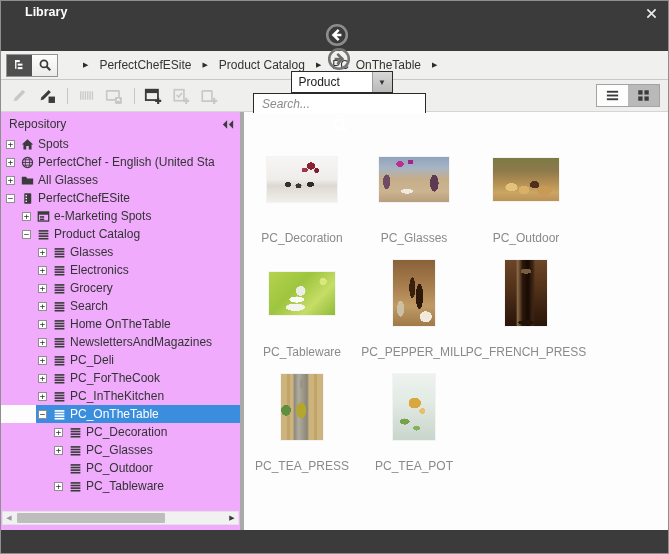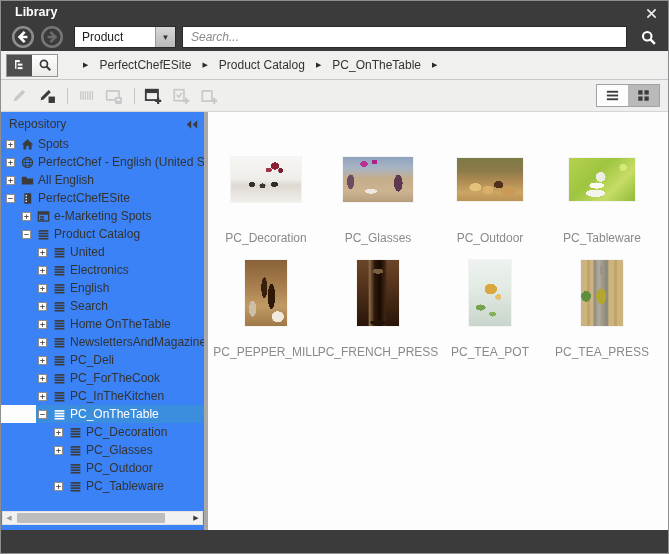--- a/index.html
+++ b/index.html
@@ -1,23 +1,23 @@
 <!DOCTYPE html>
 <html><head>
 <meta charset="utf-8">
 <style>
   * { box-sizing: border-box; margin: 0; padding: 0; }
   body { font-family: "Liberation Sans", "DejaVu Sans", sans-serif; background:#fff; }
   .window { position: relative; width: 669px; height: 554px; border:1px solid #8e8e8e; background:#fdfdfd; overflow:hidden; }
 
   
   .hdr { height: 50px; background:#3b3b3b; position:relative; }
-  .title { position:absolute; left:14px; top:4px; color:#fff; font-size:12.5px; font-weight:bold; }
+  .title { position:absolute; left:24px; top:4px; color:#fff; font-size:12.5px; font-weight:bold; }
   .close-btn { position:absolute; right:9px; top:5px; width:16px; height:14px; cursor:pointer; display:flex; align-items:center; justify-content:center; }
-  .navrow { position:absolute; left:0; right:0; top:22px; height:28px; display:flex; align-items:center; padding:0 6px 0 10px; }
+  .navrow { position:absolute; left:0; right:0; top:22px; height:28px; display:flex; align-items:center; padding:0 6px 0 10px;flex-direction:column; }
   .navbtn { width:24px; height:24px; flex:0 0 auto; }
   .navbtn + .navbtn { margin-left:5px; }
   .combo { margin-left:10px; width:102px; height:22px; background:#fff; border:1px solid #2a2a2a; display:flex; flex:0 0 auto; }
   .combo input { border:0; outline:0; width:80px; height:100%; padding:0 0 0 7px; font-size:12px; font-family:inherit; color:#1c1c1c; background:transparent; }
   .combo-arrow { width:20px; height:100%; background:linear-gradient(#d8d8d8,#b9b9b9); border-left:1px solid #9a9a9a; display:flex; align-items:center; justify-content:center; font-size:8px; color:#333; }
   .searchbox { margin-left:6px; flex:1 1 auto; height:22px; background:#fff; border:1px solid #2a2a2a; }
   .searchbox input { width:100%; height:100%; border:0; outline:0; padding:0 8px; font-size:12px; font-family:inherit; color:#222; }
   .searchbox input::placeholder { font-style:italic; color:#8a8a8a; }
   .searchbtn { margin-left:7px; width:28px; height:24px; display:flex; align-items:center; justify-content:center; color:#fff; cursor:pointer; flex:0 0 auto; }
 
@@ -38,21 +38,21 @@
   .tbtn.disabled { color:#c8c8c8; cursor:default; }
   .tsep { width:1px; height:16px; background:#c6c6c6; margin:0 8px 0 2px; }
   .spacer { flex:1; }
   .viewgroup { display:flex; border:1px solid #a3a3a3; height:23px; }
   .vbtn { width:31px; display:flex; align-items:center; justify-content:center; color:#3b3b3b; cursor:pointer; }
   .vbtn.off { background:#fdfdfd; }
   .vbtn.on  { background:#b9b9b9; }
 
   
   .bodyrow { display:flex; height:418px; }
-  .leftpanel { width:203px; position:relative; background:#3b82f6; overflow:hidden; flex:0 0 auto; }
+  .leftpanel { width:239px; position:relative; background:#f0abfc; overflow:hidden; flex:0 0 auto; }
   .panel-header { height:18px; margin-top:3px; display:flex; align-items:center; padding:0 6px 0 8px; font-size:12px; color:#333; }
   .collapse { margin-left:auto; cursor:pointer; color:#3b3b3b; display:flex; align-items:center; }
   .splitter { width:4px; background:#a9a9a9; flex:0 0 auto; cursor:col-resize; }
   .content { flex:1; background:#fdfdfd; overflow:hidden; }
 
   
   .tree { margin-top:2px; }
   .trow { height:18px; display:flex; align-items:center; font-size:12px; color:#333; white-space:nowrap; cursor:pointer; }
   .lvl0 { padding-left:5px; }
   .lvl1 { padding-left:21px; }
@@ -395,21 +395,21 @@
             </span>
             <span class="tlabel">PerfectChef - English (United Sta</span>
           </div>
         <div class="trow lvl0">
             <span class="exp">+</span>
             <span class="ticon">
               <svg width="13" height="13">
                 <use href="#i-folder"></use>
               </svg>
             </span>
-            <span class="tlabel">All English</span>
+            <span class="tlabel">All Glasses</span>
           </div>
         <div class="trow lvl0">
             <span class="exp">−</span>
             <span class="ticon">
               <svg width="13" height="13">
                 <use href="#i-journal"></use>
               </svg>
             </span>
             <span class="tlabel">PerfectChefESite</span>
           </div>
@@ -431,39 +431,39 @@
             </span>
             <span class="tlabel">Product Catalog</span>
           </div>
         <div class="trow lvl2">
             <span class="exp">+</span>
             <span class="ticon">
               <svg width="13" height="13">
                 <use href="#i-menu"></use>
               </svg>
             </span>
-            <span class="tlabel">United</span>
+            <span class="tlabel">Glasses</span>
           </div>
         <div class="trow lvl2">
             <span class="exp">+</span>
             <span class="ticon">
               <svg width="13" height="13">
                 <use href="#i-menu"></use>
               </svg>
             </span>
             <span class="tlabel">Electronics</span>
           </div>
         <div class="trow lvl2">
             <span class="exp">+</span>
             <span class="ticon">
               <svg width="13" height="13">
                 <use href="#i-menu"></use>
               </svg>
             </span>
-            <span class="tlabel">English</span>
+            <span class="tlabel">Grocery</span>
           </div>
         <div class="trow lvl2">
             <span class="exp">+</span>
             <span class="ticon">
               <svg width="13" height="13">
                 <use href="#i-menu"></use>
               </svg>
             </span>
             <span class="tlabel">Search</span>
           </div>
@@ -601,28 +601,28 @@
           <div class="clabel">PC_PEPPER_MILL</div>
         </div>
         <div class="cell">
           <div class="thumb-area">
               <div class="thumb port t-frenchpress"></div>
             </div>
           <div class="clabel">PC_FRENCH_PRESS</div>
         </div>
         <div class="cell">
           <div class="thumb-area">
+              <div class="thumb port t-teapress"></div>
+            </div>
+          <div class="clabel">PC_TEA_PRESS</div>
+        </div>
+        <div class="cell">
+          <div class="thumb-area">
               <div class="thumb port t-teapot"></div>
             </div>
           <div class="clabel">PC_TEA_POT</div>
-        </div>
-        <div class="cell">
-          <div class="thumb-area">
-              <div class="thumb port t-teapress"></div>
-            </div>
-          <div class="clabel">PC_TEA_PRESS</div>
         </div>
       </div>
     </div>
   </div>
 
   <div class="statusbar"></div>
 </div>
 
 </body></html>

